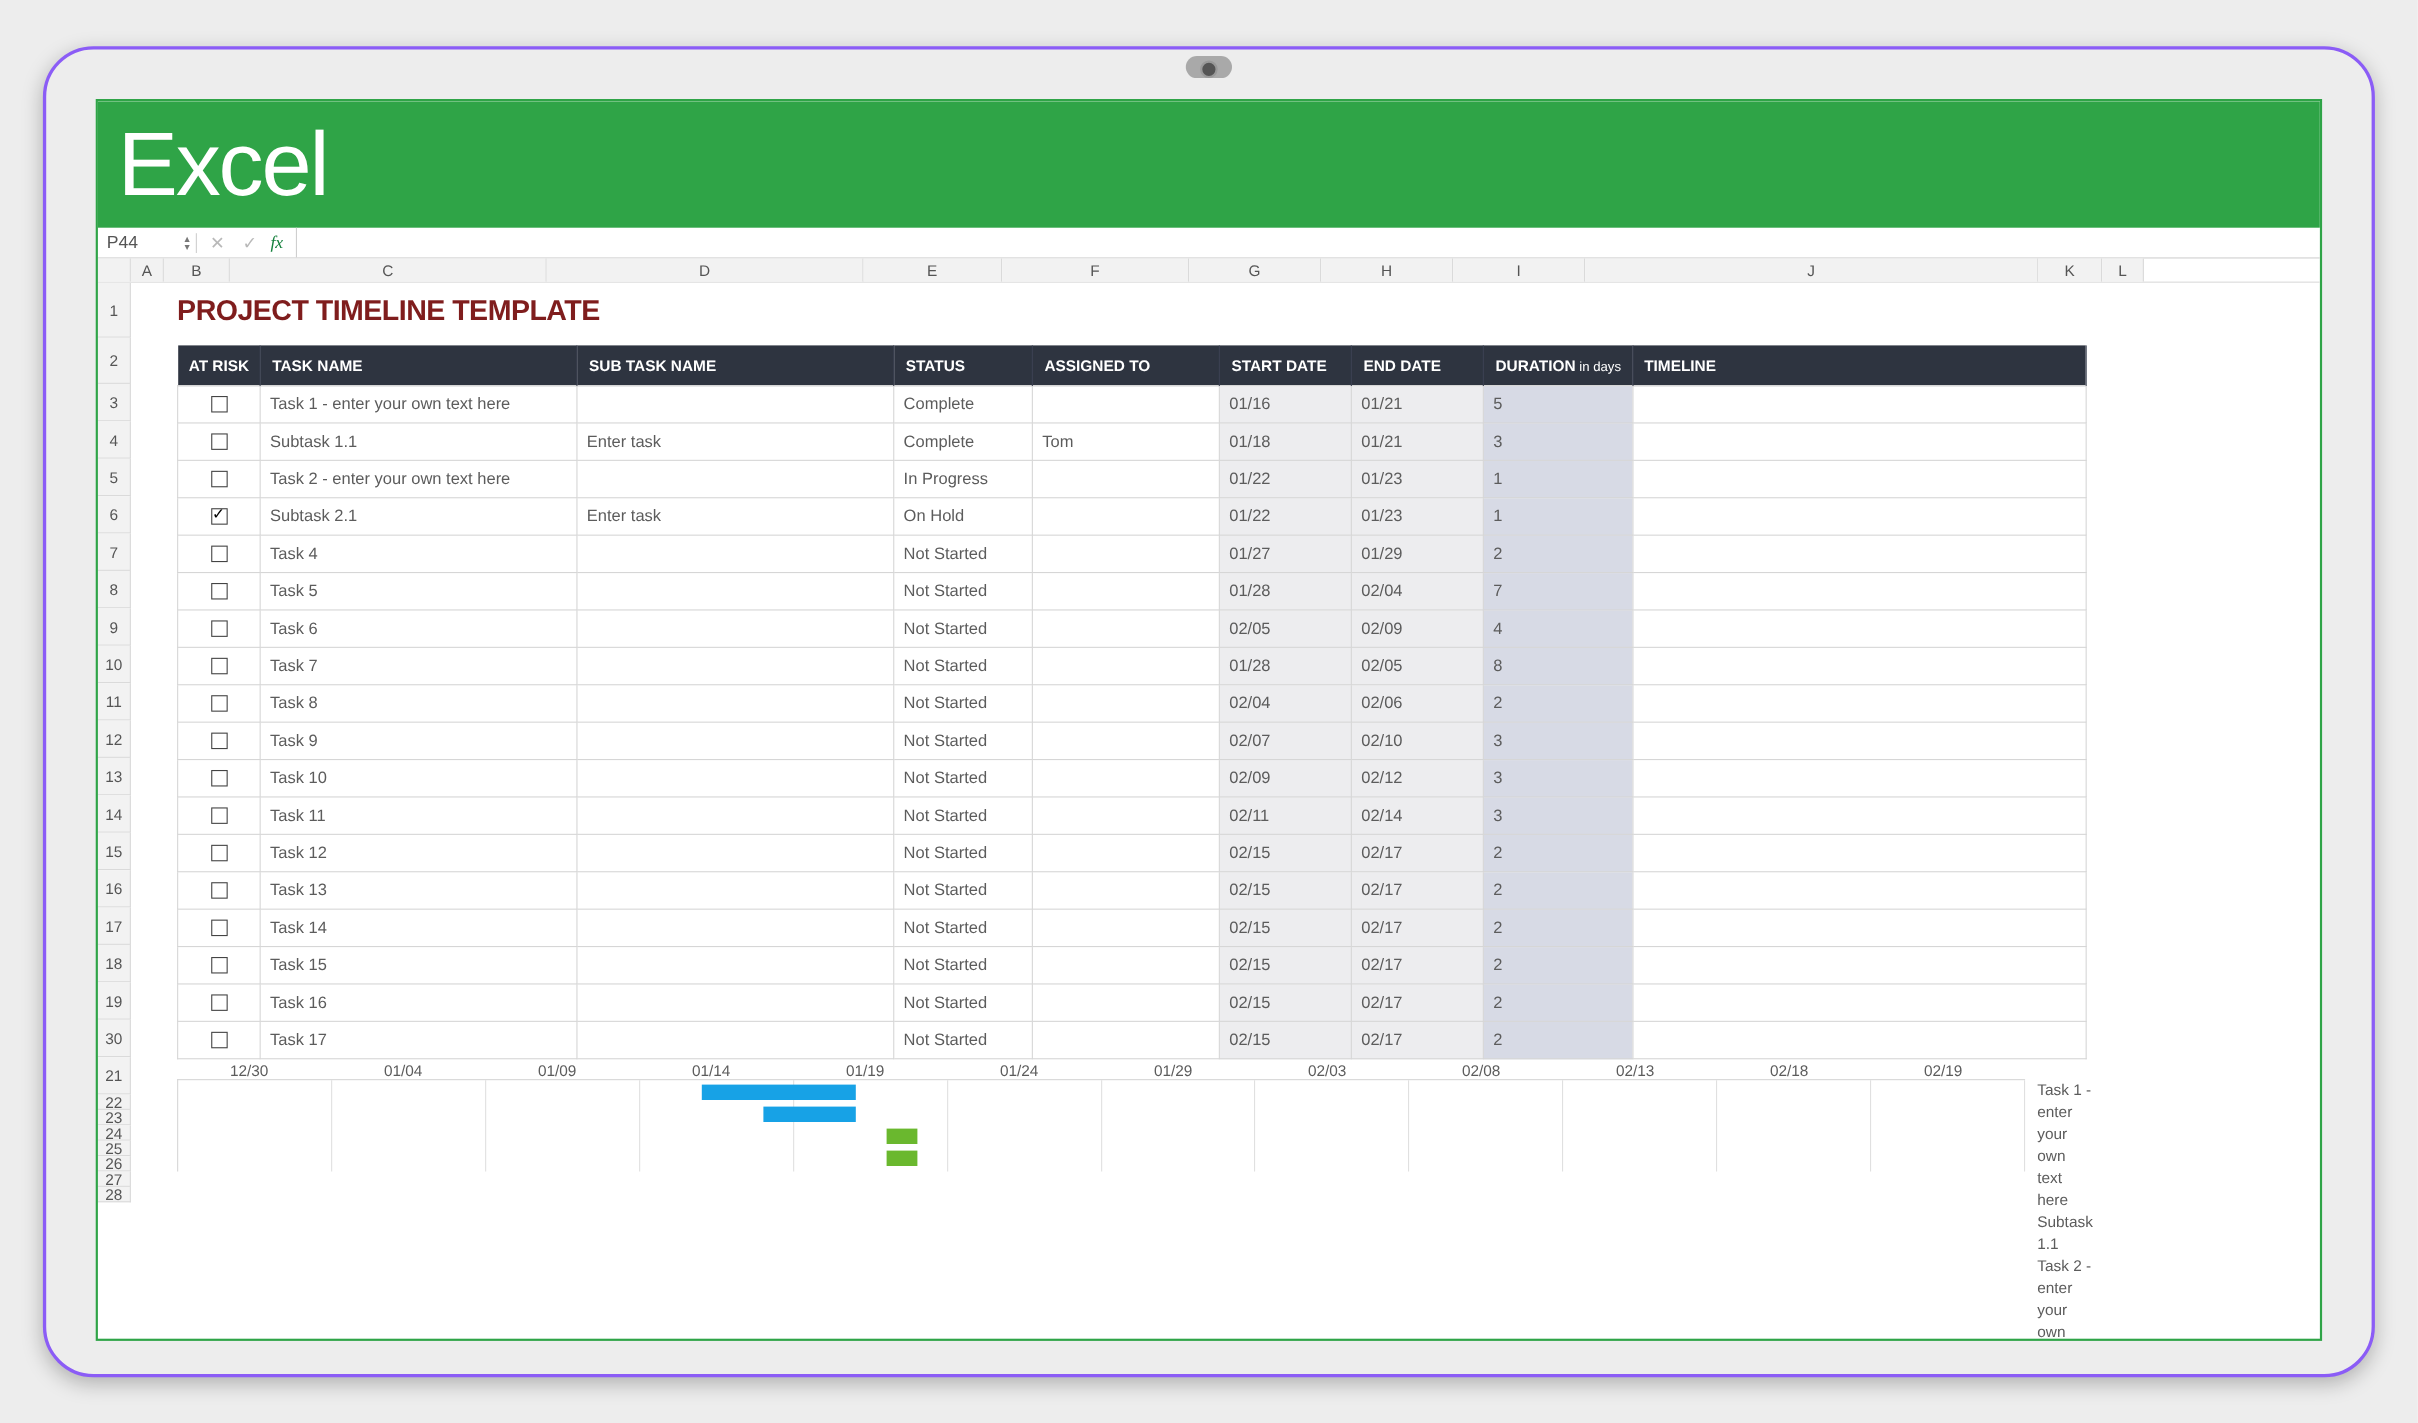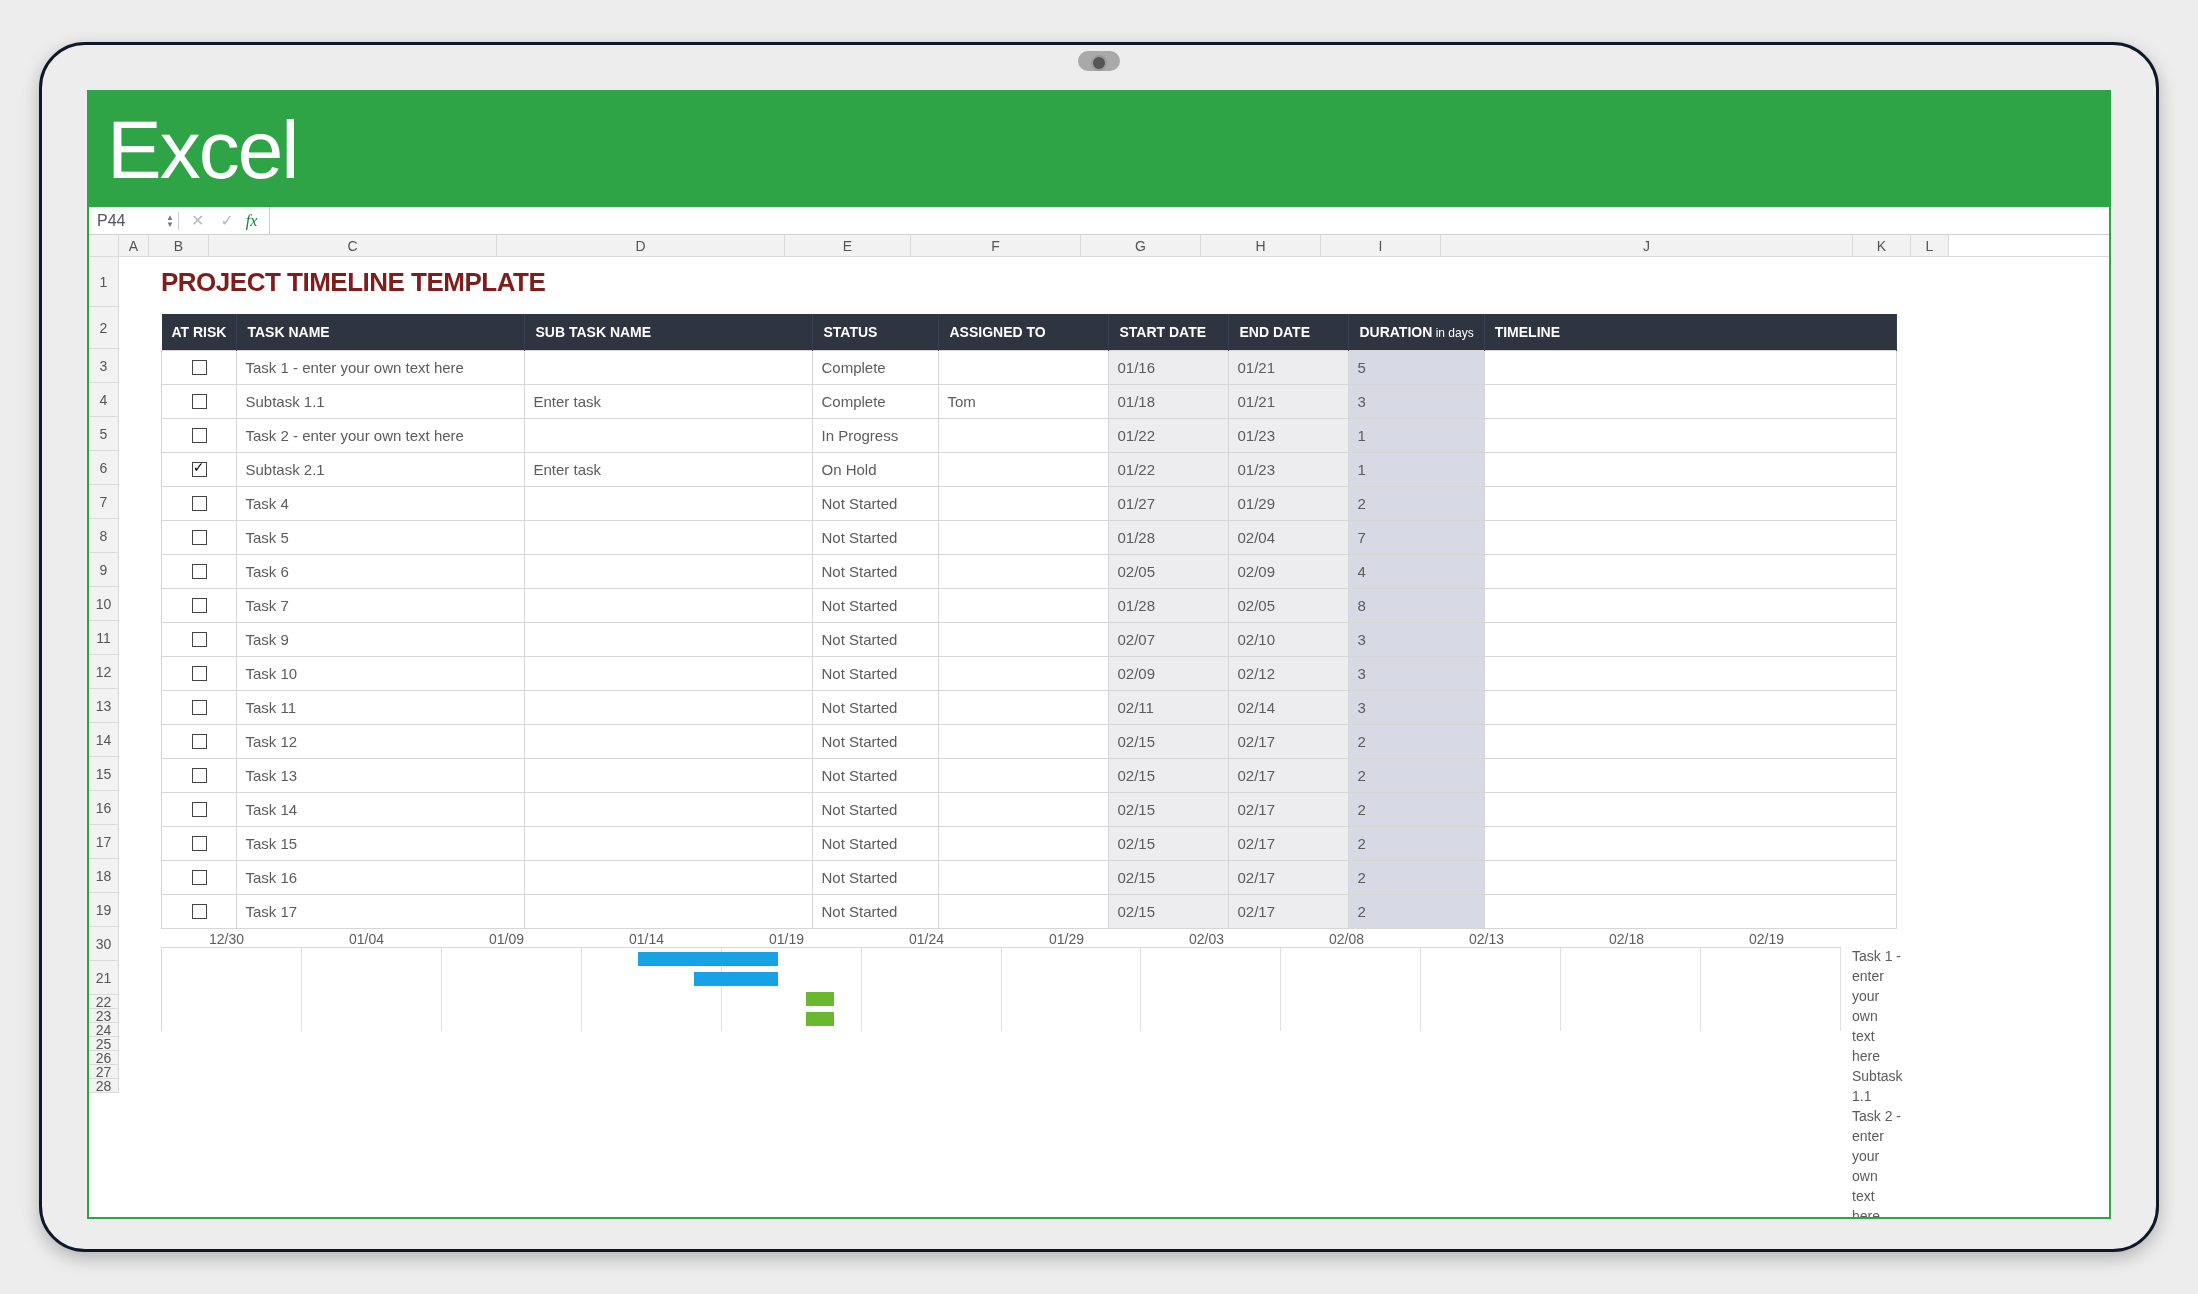--- a/index.html
+++ b/index.html
@@ -10,21 +10,21 @@
   justify-content: center;
   align-items: center;
   min-height: 100vh;
   padding: 20px;
 }
 .device-frame {
   width: 2120px;
   height: 1210px;
   background: #EDEDED;
   border-radius: 46px;
-  border: 3px solid #0f172a;
+  border: 3px solid #8b5cf6;
   position: relative;
   box-shadow: 0 6px 18px rgba(0,0,0,0.25);
   overflow: hidden;
   display: flex;
   flex-direction: column;
 }
 .camera {
   position: absolute;
   top: 6px; left: 50%;
   transform: translateX(-50%);
@@ -400,20 +400,33 @@
                 <td class="col-assn"></td>
                 <td class="col-start date-col">01/28</td>
                 <td class="col-end date-col">02/05</td>
                 <td class="col-dur dur-col">8</td>
                 <td class="col-comm"></td>
               </tr>
               <tr>
                 <td class="col-risk">
                   <span class="checkbox"></span>
                 </td>
+                <td class="col-task">Task 8</td>
+                <td class="col-sub"></td>
+                <td class="col-stat">Not Started</td>
+                <td class="col-assn"></td>
+                <td class="col-start date-col">02/04</td>
+                <td class="col-end date-col">02/06</td>
+                <td class="col-dur dur-col">2</td>
+                <td class="col-comm"></td>
+              </tr>
+              <tr>
+                <td class="col-risk">
+                  <span class="checkbox"></span>
+                </td>
                 <td class="col-task">Task 9</td>
                 <td class="col-sub"></td>
                 <td class="col-stat">Not Started</td>
                 <td class="col-assn"></td>
                 <td class="col-start date-col">02/07</td>
                 <td class="col-end date-col">02/10</td>
                 <td class="col-dur dur-col">3</td>
                 <td class="col-comm"></td>
               </tr>
               <tr>

